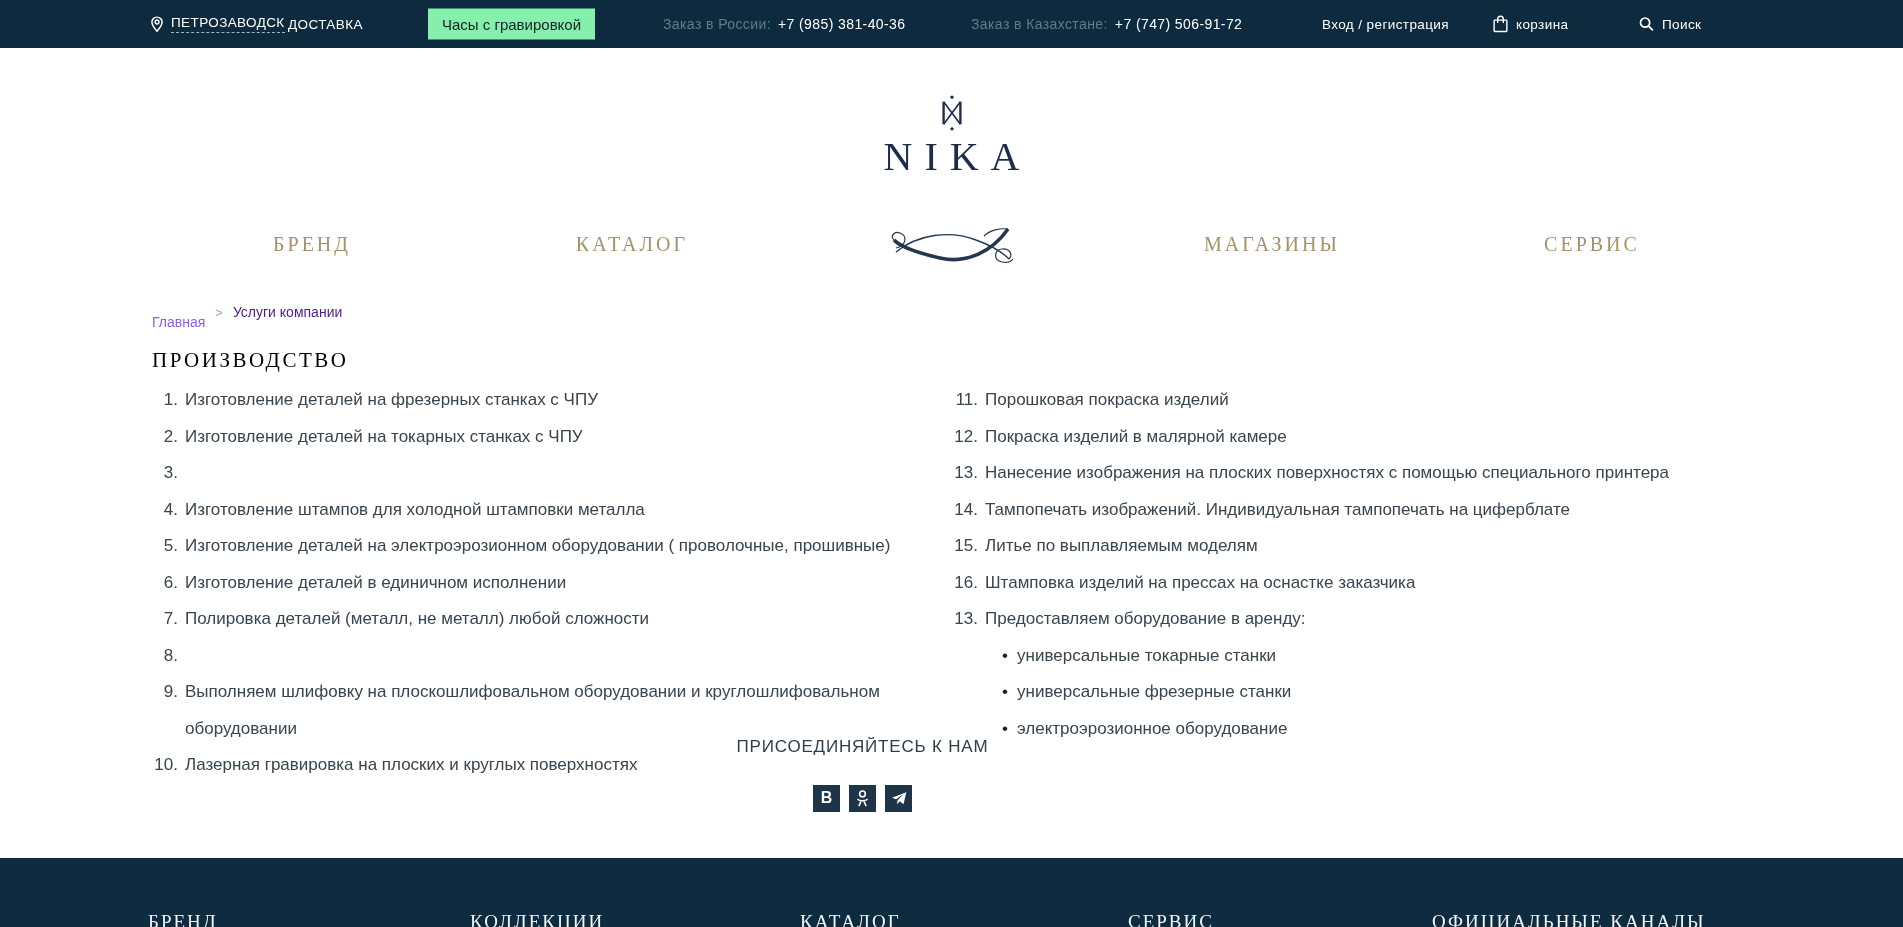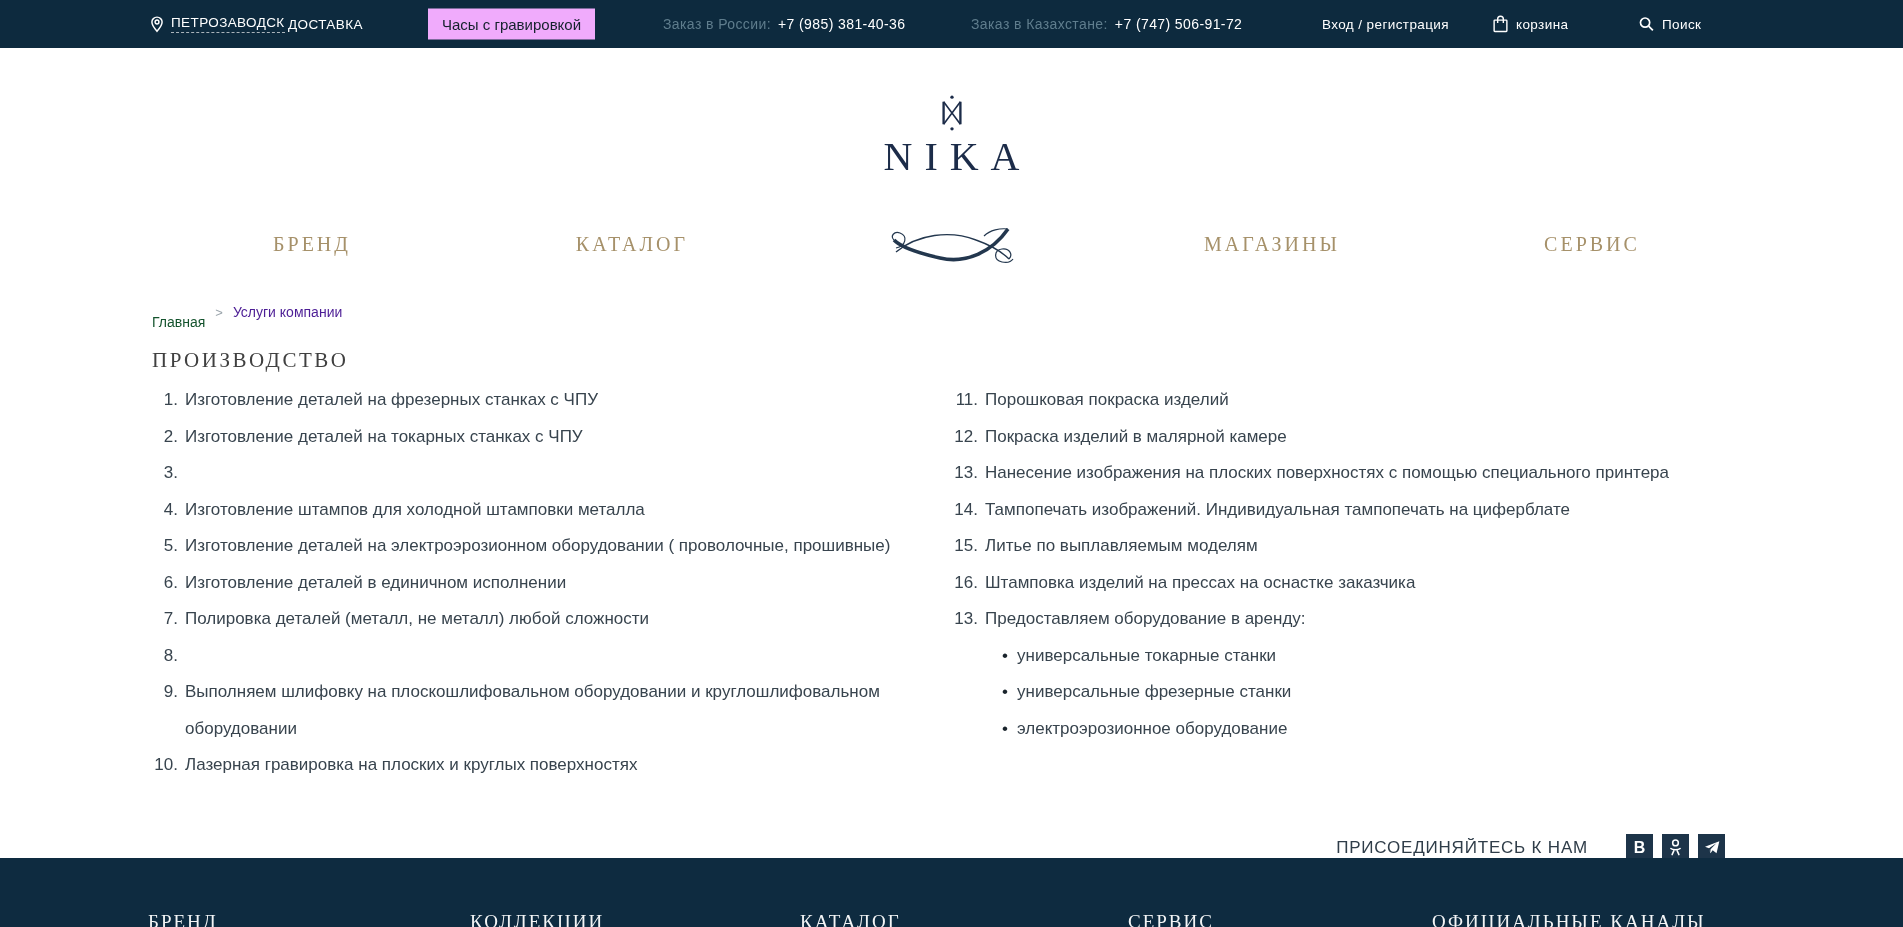--- a/index.html
+++ b/index.html
@@ -15,21 +15,21 @@
   .topbar .tb-item {
     position:absolute; top:50%; transform:translateY(-50%);
     display:flex; align-items:center; gap:7px; white-space:nowrap;
     font-size:13.5px; letter-spacing:.4px; cursor:default;
   }
   .tb-city { left:150px; }
   .tb-city .city-label { border-bottom:1px dashed rgba(255,255,255,.65); padding-bottom:2px; }
   .tb-delivery { left:288px; }
   .tb-engrave { left:428px; }
   .tb-engrave button {
-    background:#f0abfc; color:#14212c; border:none; font-family:inherit;
+    background:#86efac; color:#14212c; border:none; font-family:inherit;
     font-size:15px; padding:7px 14px; cursor:pointer;
   }
   .tb-phone-ru { left:663px; }
   .tb-phone-kz { left:971px; }
   .tb-label { color:#5f7d8d; font-size:14px; }
   .tb-number { color:#fff; font-size:14px; }
   .tb-login { left:1322px; font-size:14px; }
   .tb-cart { left:1492px; font-size:14px;justify-content:center; }
   .tb-search { left:1638px; font-size:14px; }
   .tb-icon { display:inline-flex; align-items:center; }
@@ -46,48 +46,48 @@
   
   .nav { margin:40px 151px 0 152px; height:48px; display:flex; align-items:center; }
   .nav-cell { flex:1; display:flex; justify-content:center; align-items:center; }
   .nav-link {
     font-family:"Liberation Serif", serif; font-size:20px; letter-spacing:3px;
     color:#a6916a; text-transform:uppercase; cursor:pointer;
   }
   .nav-flourish svg { display:block; }
   
   .breadcrumb { margin:34px 0 0 152px; font-size:14px; height:20px; display:flex; gap:10px; align-items:center; }
-  .bc-home { color:#14532d; cursor:pointer;margin-top:19px; }
+  .bc-home { color:#8b5cf6; cursor:pointer;margin-top:19px; }
   .bc-sep { color:#9aa4ab; font-size:13px; }
   .bc-current { color:#4c1d95; }
   
   .section-title {
     margin:26px 0 0 152px;
     font-family:"Liberation Serif", serif; font-weight:normal;
-    font-size:21px; letter-spacing:2.5px; color:#404040; height:26px;
+    font-size:21px; letter-spacing:2.5px; color:#000000; height:26px;
   }
   
   .lists { display:flex; margin:8px 0 0 150px; align-items:flex-start; }
   .col-left { width:800px; }
   .col-right { width:800px; }
   .plist { list-style:none; }
   .plist > li {
     display:flex; flex-wrap:wrap; align-items:baseline;
     font-size:17px; line-height:36.5px; color:#38444e;
   }
   .plist .num { width:28px; text-align:right; margin-right:7px; flex-shrink:0; }
   .col-left  .plist .txt { max-width:720px; }
   .col-right .plist .txt { max-width:740px; }
   .sub { flex-basis:100%; list-style:none; margin-left:52px; }
   .sub li { position:relative; padding-left:15px; font-size:17px; line-height:36.5px; color:#38444e; }
   .sub li::before { content:"•"; position:absolute; left:0; color:#1a242c; }
   
   .join-row {
-    margin-top:50px; padding-right:178px;
-    display:flex; justify-content:flex-end; align-items:center; gap:38px; height:28px;
+    padding-right:178px;
+    display:flex; justify-content:flex-end; align-items:center; gap:28px; height:28px;flex-direction:column;
   }
   .join-label { font-size:17px; letter-spacing:.8px; color:#2f3d49; }
   .socials { display:flex; gap:9px; }
   .social-btn {
     width:27px; height:27px; background:#1d3449; border:none; cursor:pointer;
     display:flex; align-items:center; justify-content:center; padding:0;
   }
   .social-btn .vk-glyph {
     color:#fff; font-size:16px; font-weight:700; font-family:"Liberation Sans", sans-serif;
   }

